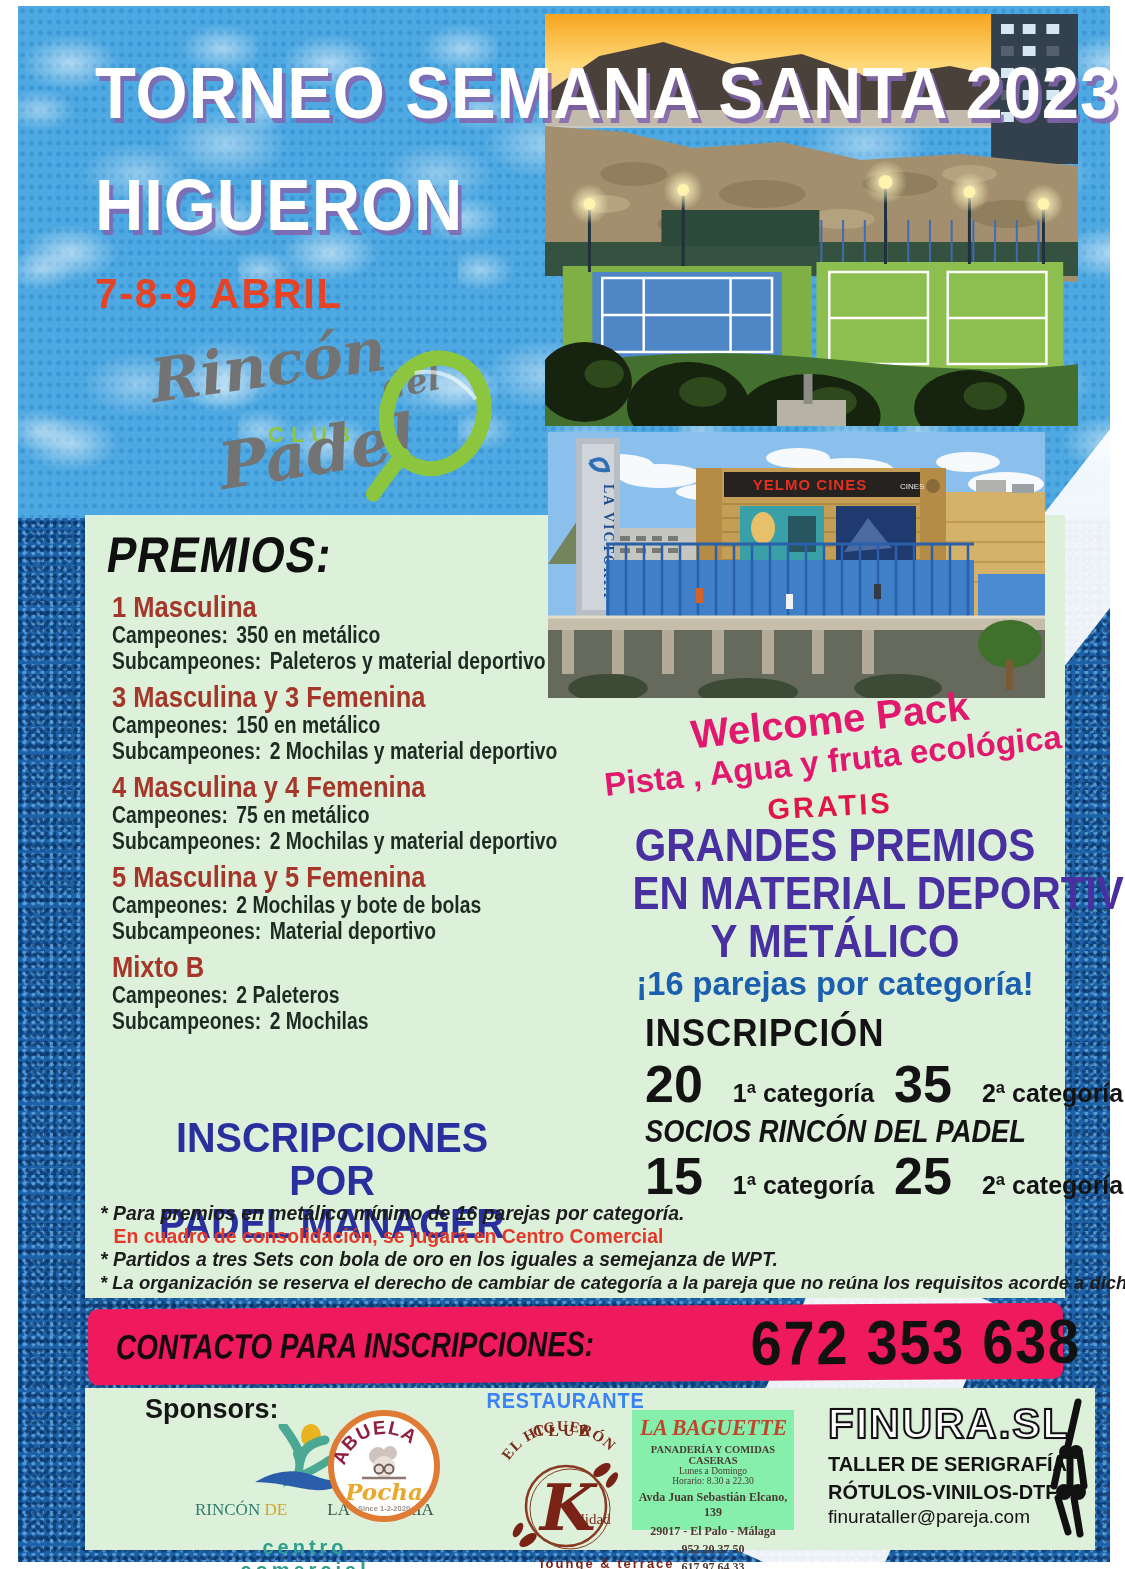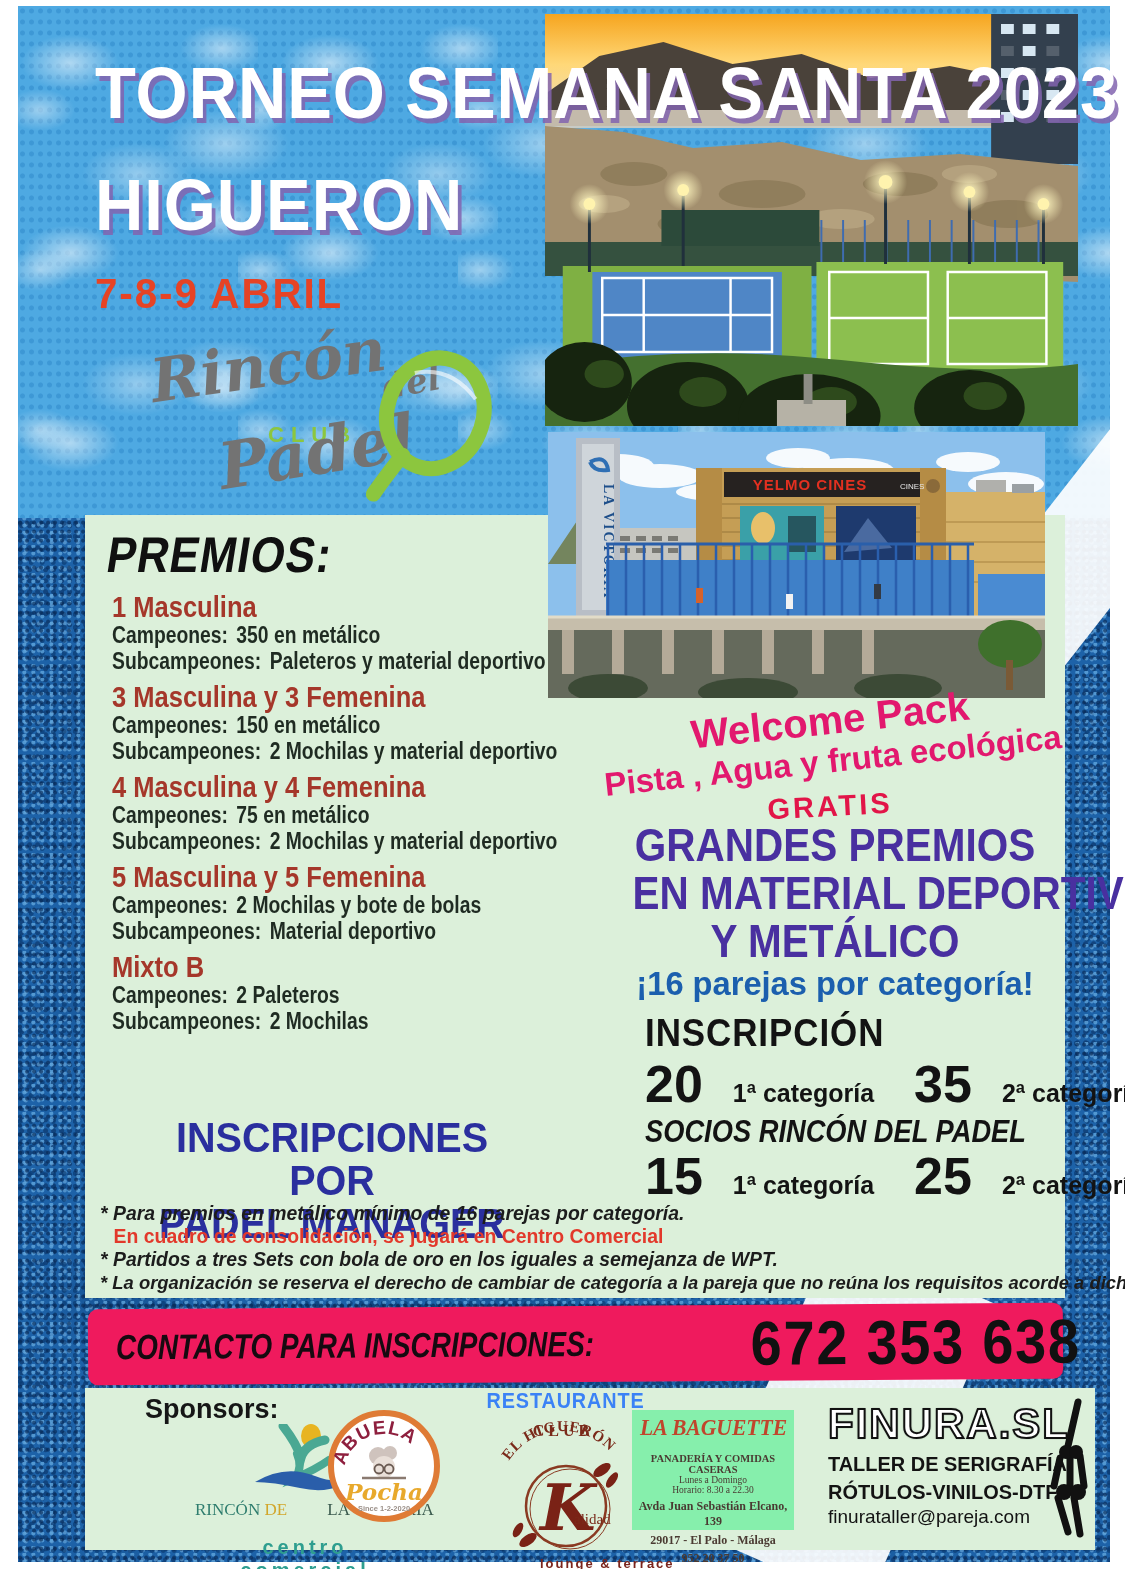--- a/index.html
+++ b/index.html
@@ -88,21 +88,21 @@
   .gp{width:460px;left:605px;text-align:center;font-size:46px;line-height:46px;font-weight:bold;
       color:#4930a0;transform:scaleX(.88);transform-origin:center top;z-index:4;white-space:nowrap;}
   .gp1{top:822px;} .gp2{top:870px;} .gp3{top:918px;}
   .pairs{left:605px;top:964px;width:460px;text-align:center;font-size:34px;font-weight:bold;
          color:#1b5fae;transform:scaleX(.96);transform-origin:center top;z-index:4;}
   .insc-h{left:645px;top:1012px;font-size:38px;font-weight:bold;color:#131313;z-index:4;
           transform:scaleX(.92);transform-origin:left top;letter-spacing:1px;}
   .price-row{left:645px;top:1054px;display:flex;align-items:baseline;color:#131313;z-index:4;white-space:nowrap;}
   .price-row.r2{top:1146px;}
   .price{font-size:52px;font-weight:bold;}
-  .cat{font-size:25px;font-weight:bold;margin-left:30px;margin-right:40px;}
+  .cat{font-size:25px;font-weight:bold;margin-left:30px;margin-right:20px;}
   .cat.last{margin-right:0;}
   .socios{left:645px;top:1114px;font-size:31px;font-weight:bold;font-style:italic;color:#131313;
           transform:scaleX(.88);transform-origin:left top;z-index:4;white-space:nowrap;}
 
   
   .notes{left:100px;top:1202px;width:960px;z-index:4;}
   .note{font-size:20px;line-height:23px;font-weight:bold;font-style:italic;color:#1c1c1c;
         transform:scaleX(.97);transform-origin:left top;white-space:nowrap;}
   .note.red{color:#e2392b;font-style:normal;padding-left:14px;}
   .note.small{font-size:19px;}
@@ -123,21 +123,21 @@
   .vic-name .de{color:#d2a62a;} .vic-name .la{color:#3a5a4e;margin-left:36px;}
   .vic-name .v{color:#d2a62a;font-size:21px;} .vic-name .ict{color:#3a5a4e;}
   .vic-sub{font-size:20px;font-weight:bold;color:#2e9e8f;letter-spacing:4px;margin-top:15px;}
   .sp-abuela{left:328px;top:1410px;z-index:4;}
   .sp-higueron{left:478px;top:1388px;width:170px;text-align:center;z-index:4;color:#3b82f6;}
   .hig-rest{font-size:22px;font-weight:bold;letter-spacing:1px;transform:scaleX(.9);transform-origin:center top;}
   .sp-baguette{left:632px;top:1410px;width:162px;height:120px;background:#86efac;z-index:4;
                text-align:center;font-family:"Liberation Serif",serif;color:#4a3a32;padding-top:4px;box-sizing:border-box;}
   .bag-name{font-size:24px;font-weight:bold;font-style:italic;color:#c0452c;white-space:nowrap;
             transform:scaleX(.9);transform-origin:center top;}
-  .bag-line1{font-size:10.5px;font-weight:bold;margin-top:12px;}
+  .bag-line1{font-size:10.5px;font-weight:bold;margin-top:3px;}
   .bag-sm{font-size:9.5px;}
   .bag-addr{font-size:12px;font-weight:bold;margin-top:4px;}
   .bag-phone{font-size:12px;font-weight:bold;margin-top:3px;}
   .sp-finura{left:828px;top:1400px;width:230px;z-index:4;}
   .fin-name{font-size:42px;font-weight:bold;letter-spacing:2px;color:#ffffff;
             -webkit-text-stroke:2px #111111;text-shadow:0 0 2px #111;white-space:nowrap;text-align:center;}
   .fin-l{font-size:21px;font-weight:bold;color:#131313;margin-top:4px;transform:scaleX(.95);transform-origin:left top;white-space:nowrap;}
   .fin-email{font-size:19px;color:#131313;margin-top:2px;}
   .fin-hand{left:1040px;top:1394px;z-index:4;}
 

